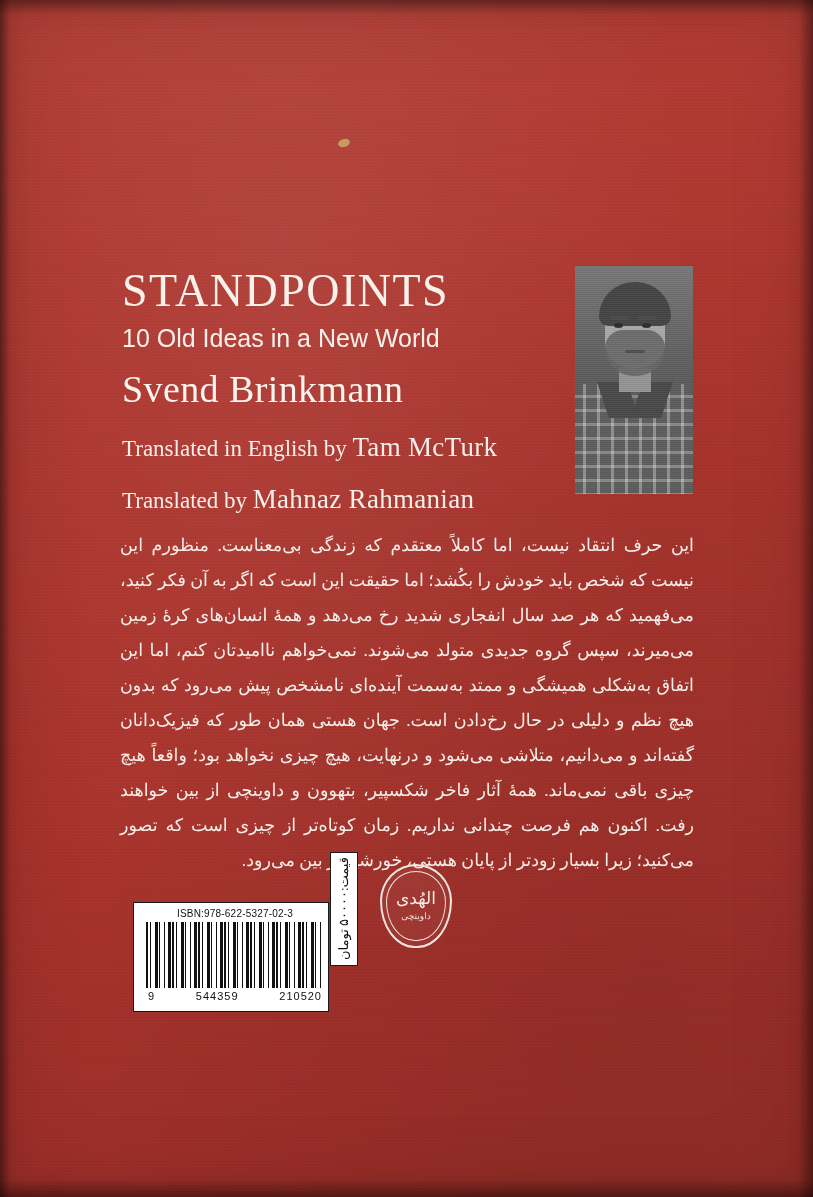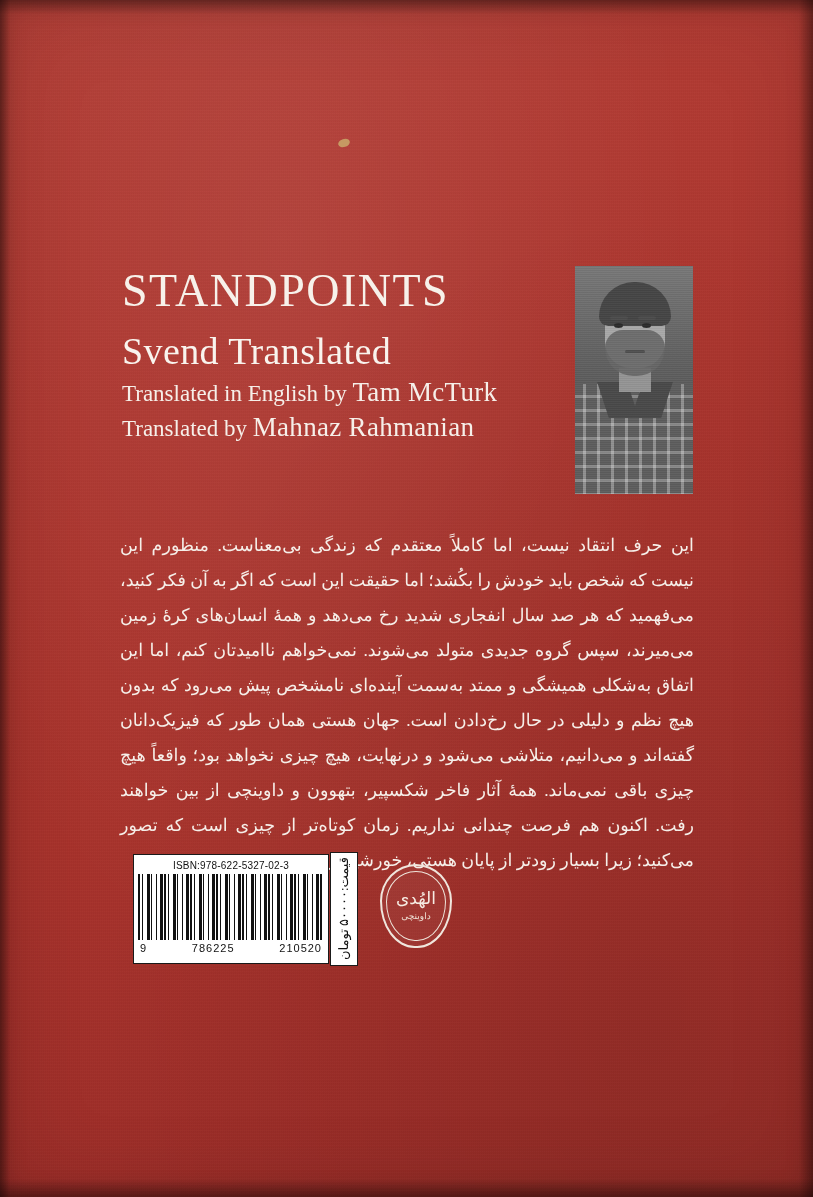--- a/index.html
+++ b/index.html
@@ -110,21 +110,21 @@
   .author {
     font-family: "Liberation Serif", serif;
     font-size: 38px;
     margin-top: 14px;
     color: #f9f4ee;
     letter-spacing: 0.4px;
   }
   .credit-line {
     font-family: "Liberation Serif", serif;
     font-size: 23px;
-    margin-top: 4px;
+    margin-top: 21px;
     color: #f6efe9;
     white-space: nowrap;
   }
   .credit-line .name {
     font-size: 27px;
     letter-spacing: 0.3px;
   }
 
   
   .portrait {
@@ -230,26 +230,26 @@
     line-height: 2.0;
   }
   .body-text p {
     margin: 0;
   }
 
   
   .barcode-box {
     position: absolute;
     left: 133px;
-    top: 854px;
+    top: 902px;
     width: 196px;
     height: 110px;
     background: #ffffff;
     border: 1px solid #1a1a1a;
-    padding: 3px 4px 2px 4px;
+    padding: 3px 4px 2px 12px;
     box-sizing: border-box;
   }
   .isbn-text {
     font-family: "Liberation Sans", sans-serif;
     font-size: 10px;
     text-align: center;
     color: #111;
     letter-spacing: 0.2px;
     margin-top: 2px;
     margin-bottom: 3px;
@@ -341,21 +341,22 @@
 </head>
 <body>
 
 <div class="cover">
 
   <div class="texture"></div>
   <div class="speck"></div>
 
   <div class="title-block">
     <div class="main-title">STANDPOINTS</div>
-    <div class="author">Svend Translated</div>
+    <div class="subtitle">10 Old Ideas in a New World</div>
+    <div class="author">Svend Brinkmann</div>
     <div class="credit-line">
       <span>Translated in English by</span>
       <span class="name">Tam McTurk</span>
     </div>
     <div class="credit-line">
       <span>Translated by</span>
       <span class="name">Mahnaz Rahmanian</span>
     </div>
   </div>
 
@@ -378,21 +379,21 @@
 
   <div class="body-text">
     <p>این حرف انتقاد نیست، اما کاملاً معتقدم که زندگی بی‌معناست. منظورم این نیست که شخص باید خودش را بکُشد؛ اما حقیقت این است که اگر به آن فکر کنید، می‌فهمید که هر صد سال انفجاری شدید رخ می‌دهد و همهٔ انسان‌های کرهٔ زمین می‌میرند، سپس گروه جدیدی متولد می‌شوند. نمی‌خواهم ناامیدتان کنم، اما این اتفاق به‌شکلی همیشگی و ممتد به‌سمت آینده‌ای نامشخص پیش می‌رود که بدون هیچ نظم و دلیلی در حال رخ‌دادن است. جهان هستی همان طور که فیزیک‌دانان گفته‌اند و می‌دانیم، متلاشی می‌شود و در‌نهایت، هیچ چیزی نخواهد بود؛ واقعاً هیچ چیزی باقی نمی‌ماند. همهٔ آثار فاخر شکسپیر، بتهوون و داوینچی از بین خواهند رفت. اکنون هم فرصت چندانی نداریم. زمان کوتاه‌تر از چیزی است که تصور می‌کنید؛ زیرا بسیار زودتر از پایان هستی، خورشید از بین می‌رود.</p>
   </div>
 
   <div class="barcode-box">
     <div class="isbn-text">ISBN:978-622-5327-02-3</div>
     <div class="bars"></div>
     <div class="barcode-digits">
       <span>9</span>
-      <span>786225</span>
+      <span>544359</span>
       <span>210520</span>
     </div>
   </div>
 
   <div class="price-vertical">
     <span>قیمت:۵۰۰۰۰ تومان</span>
   </div>
 
   <div class="publisher-logo">
     <div class="ring"></div>

